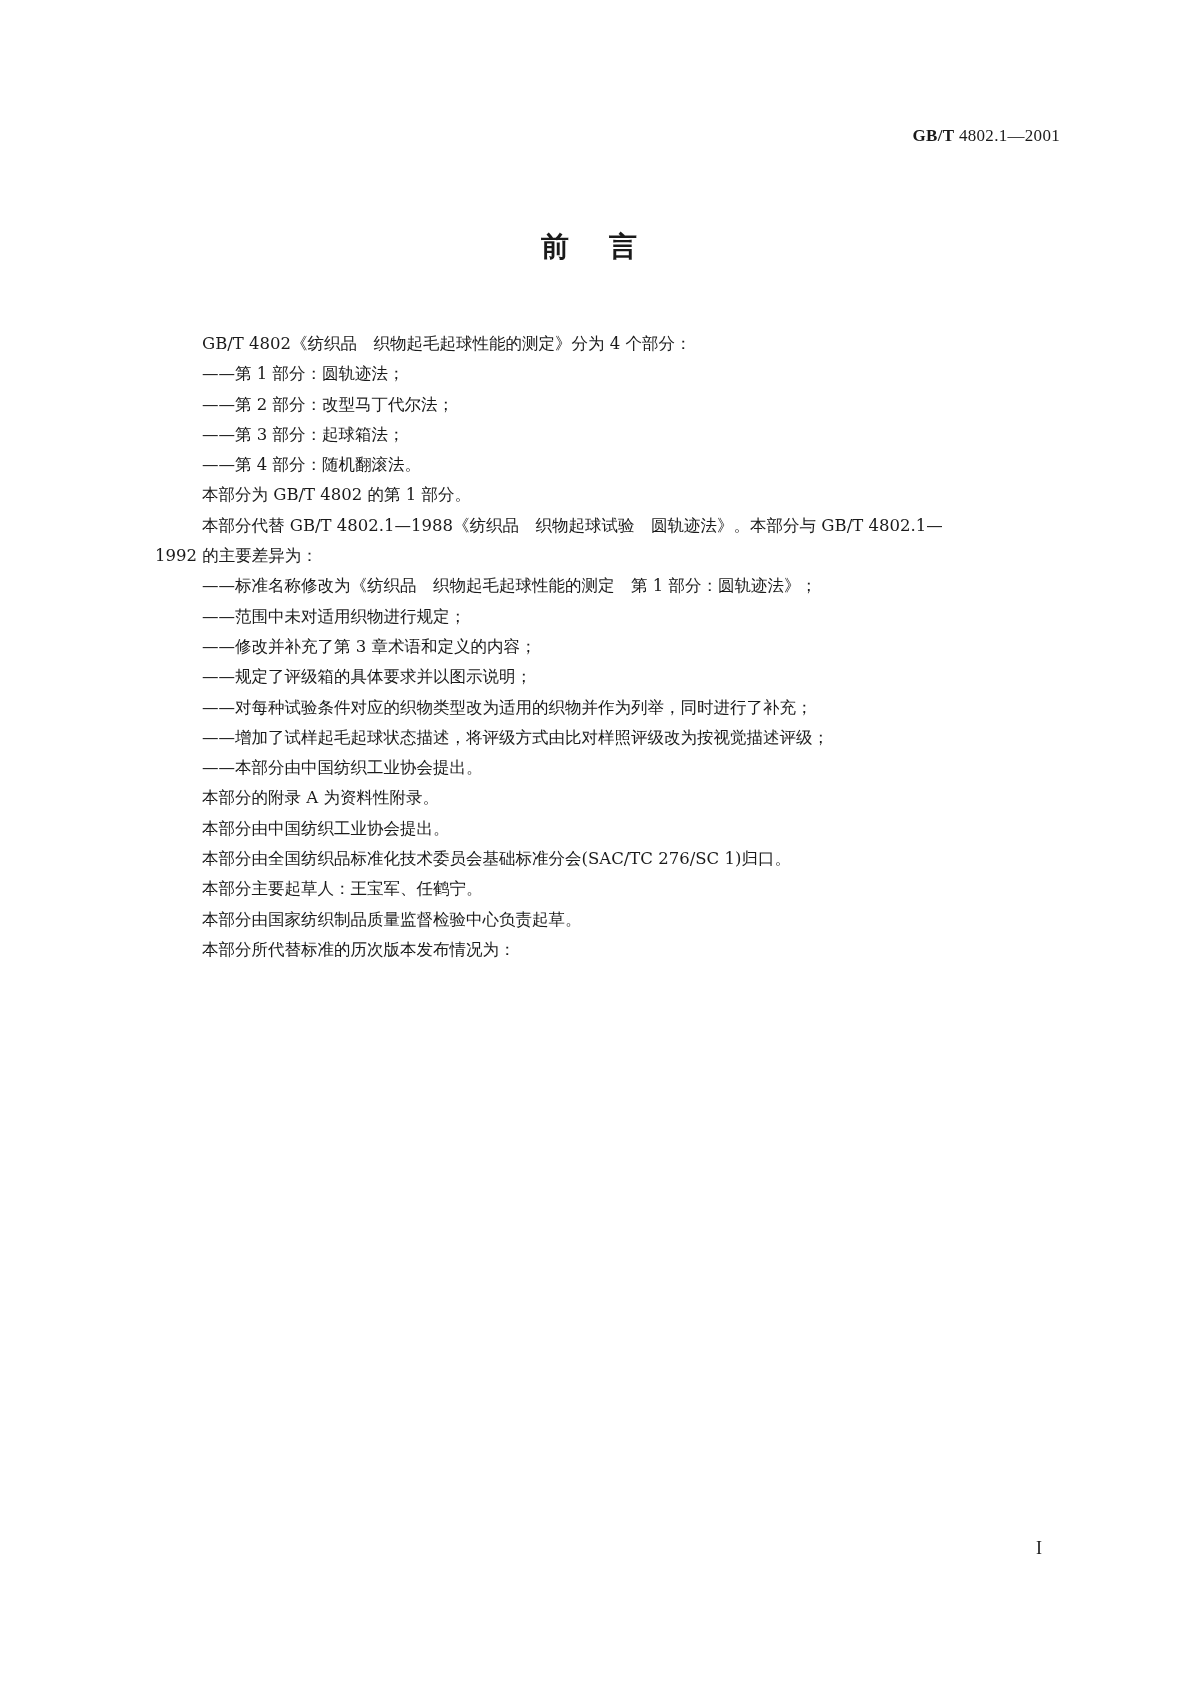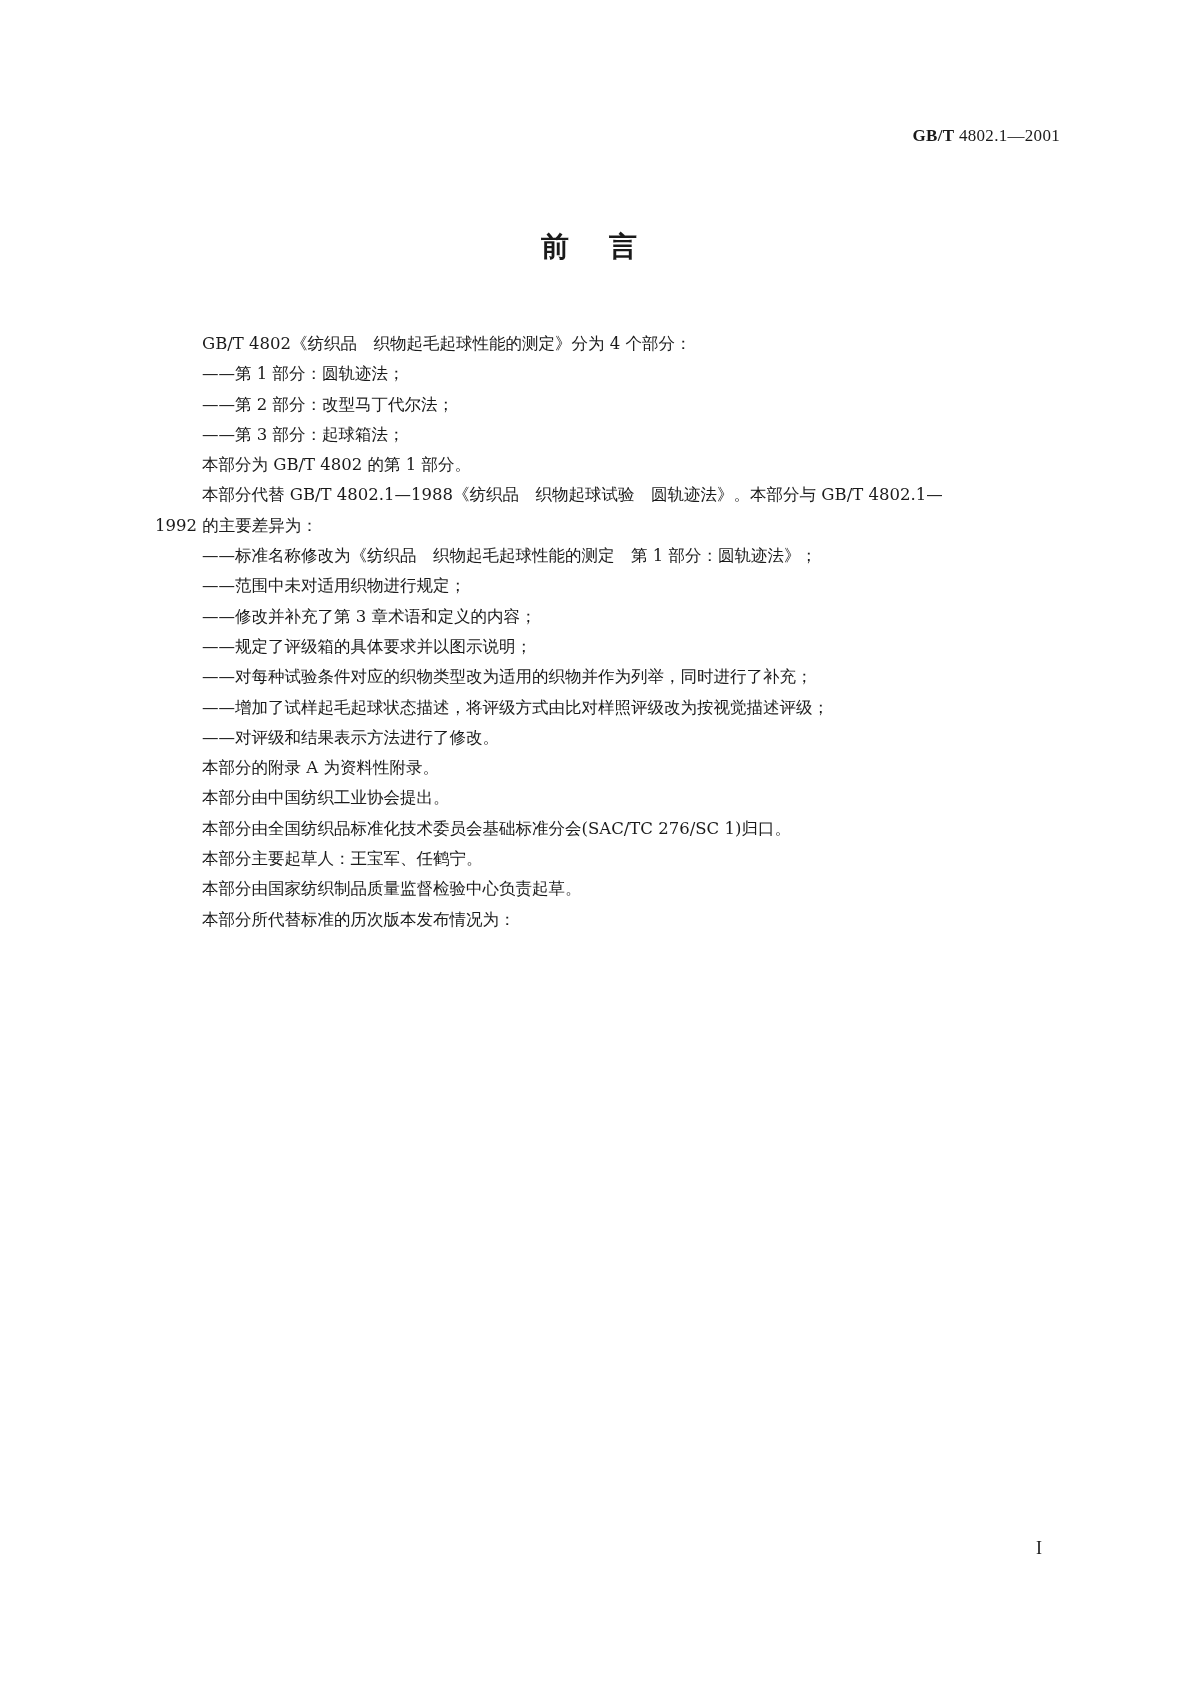--- a/index.html
+++ b/index.html
@@ -26,30 +26,31 @@
   <span>4802.1—2001</span>
 </div>
 
 <div class="title">前言</div>
 
 <div class="body">
   <div class="line indent">GB/T 4802《纺织品　织物起毛起球性能的测定》分为 4 个部分：</div>
   <div class="line indent">——第 1 部分：圆轨迹法；</div>
   <div class="line indent">——第 2 部分：改型马丁代尔法；</div>
   <div class="line indent">——第 3 部分：起球箱法；</div>
+  <div class="line indent">——第 4 部分：随机翻滚法。</div>
   <div class="line indent">本部分为 GB/T 4802 的第 1 部分。</div>
   <div class="line indent">本部分代替 GB/T 4802.1—1988《纺织品　织物起球试验　圆轨迹法》。本部分与 GB/T 4802.1—</div>
   <div class="line">1992 的主要差异为：</div>
   <div class="line indent">——标准名称修改为《纺织品　织物起毛起球性能的测定　第 1 部分：圆轨迹法》；</div>
   <div class="line indent">——范围中未对适用织物进行规定；</div>
   <div class="line indent">——修改并补充了第 3 章术语和定义的内容；</div>
   <div class="line indent">——规定了评级箱的具体要求并以图示说明；</div>
   <div class="line indent">——对每种试验条件对应的织物类型改为适用的织物并作为列举，同时进行了补充；</div>
   <div class="line indent">——增加了试样起毛起球状态描述，将评级方式由比对样照评级改为按视觉描述评级；</div>
-  <div class="line indent">——对评级和结果表示方法进行了修改。</div>
+  <div class="line indent">——本部分由中国纺织工业协会提出。</div>
   <div class="line indent">本部分的附录 A 为资料性附录。</div>
   <div class="line indent">本部分由中国纺织工业协会提出。</div>
   <div class="line indent">本部分由全国纺织品标准化技术委员会基础标准分会(SAC/TC 276/SC 1)归口。</div>
   <div class="line indent">本部分主要起草人：王宝军、任鹤宁。</div>
   <div class="line indent">本部分由国家纺织制品质量监督检验中心负责起草。</div>
   <div class="line indent">本部分所代替标准的历次版本发布情况为：</div>
 </div>
 
 <div class="page-num">I</div>
 

